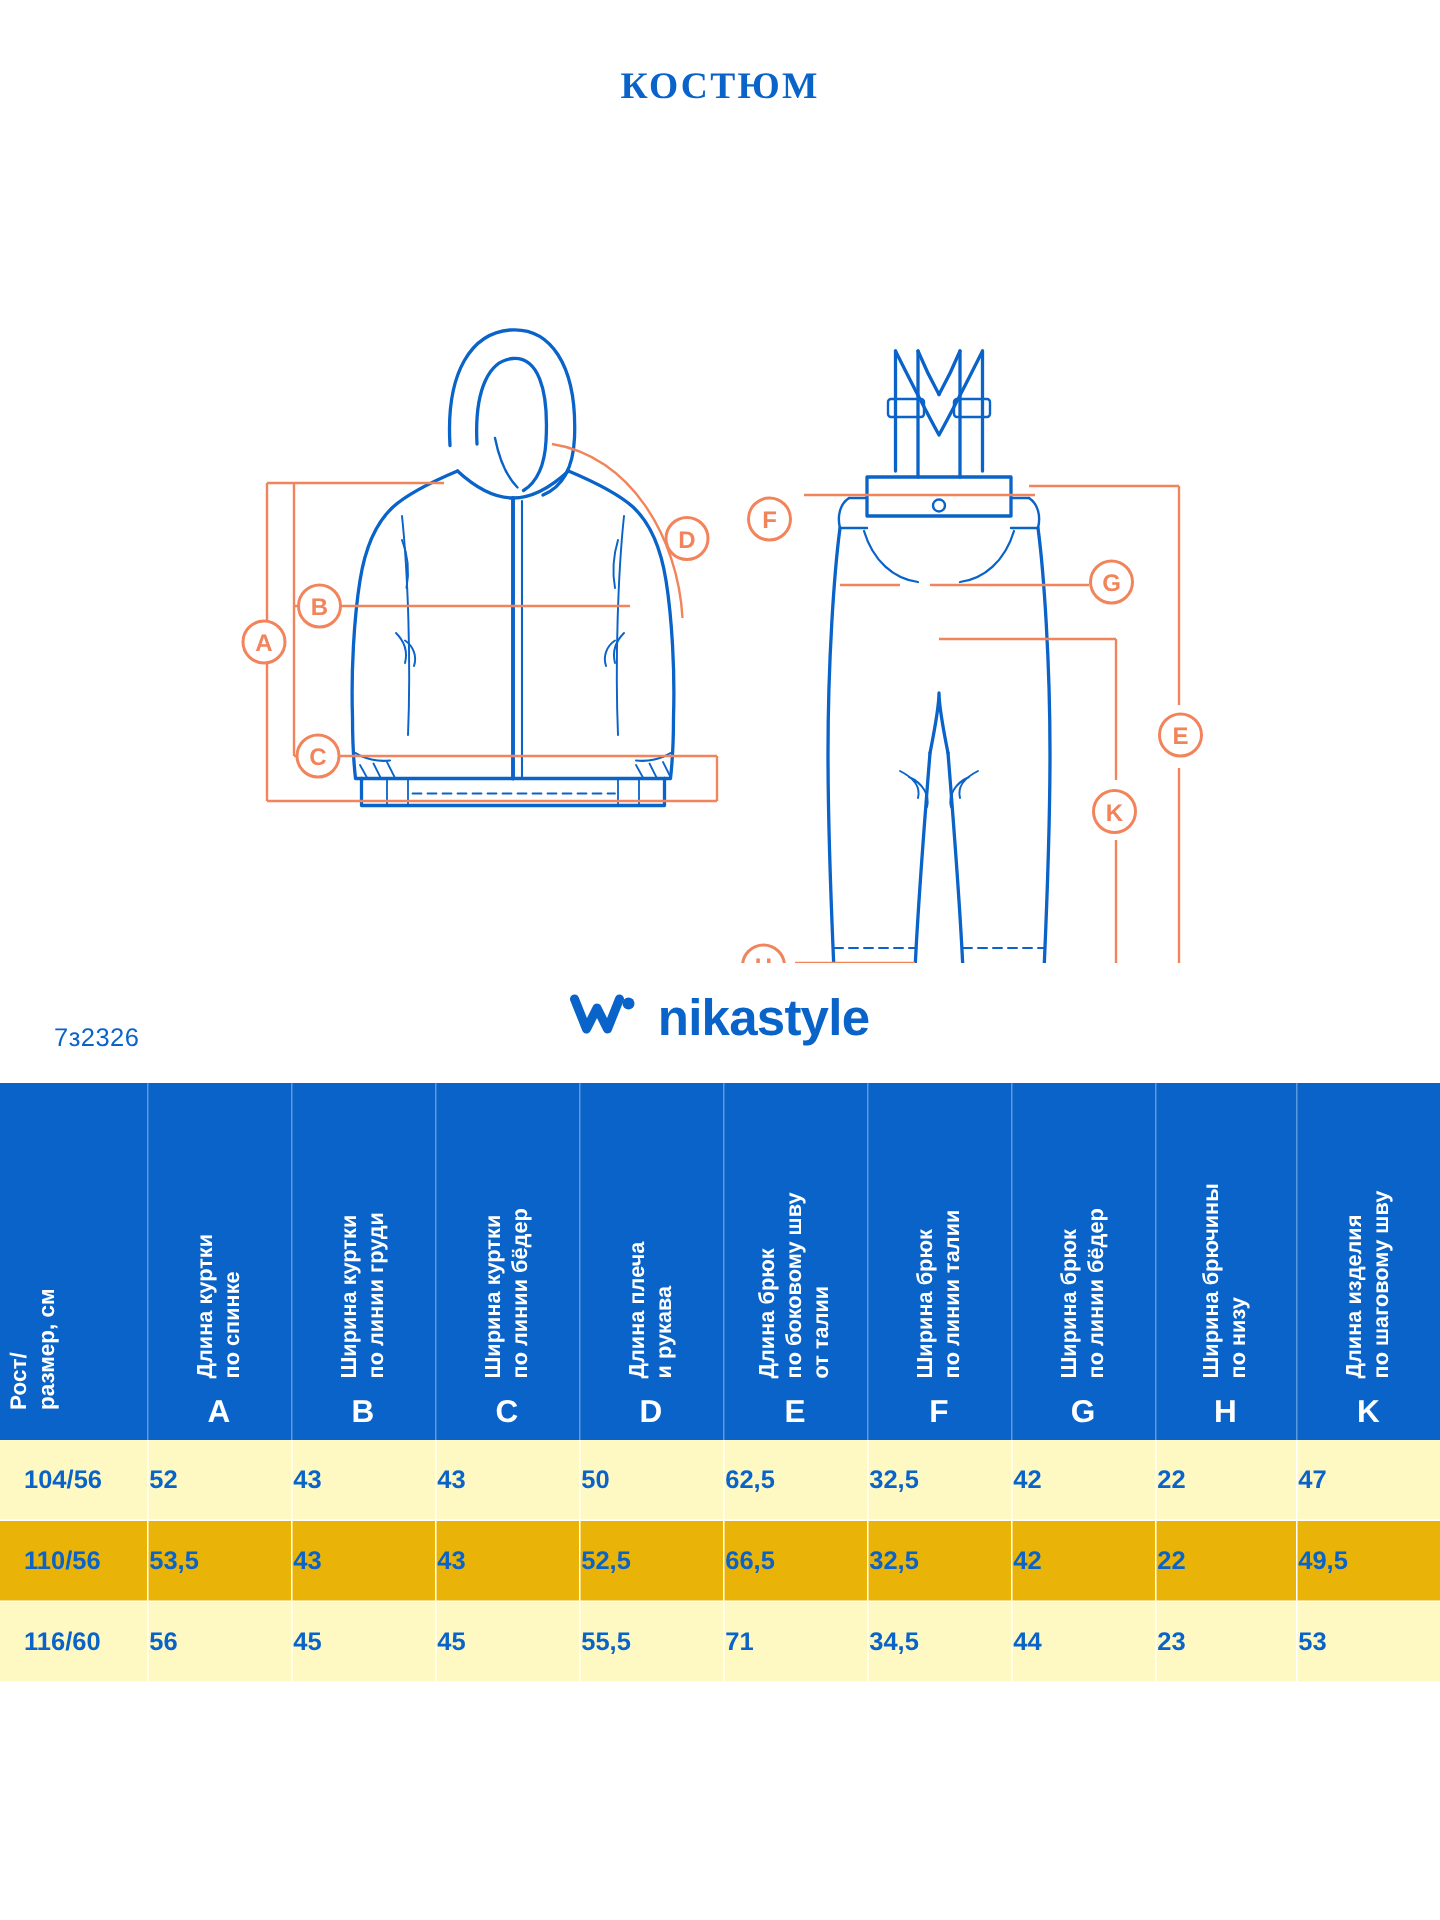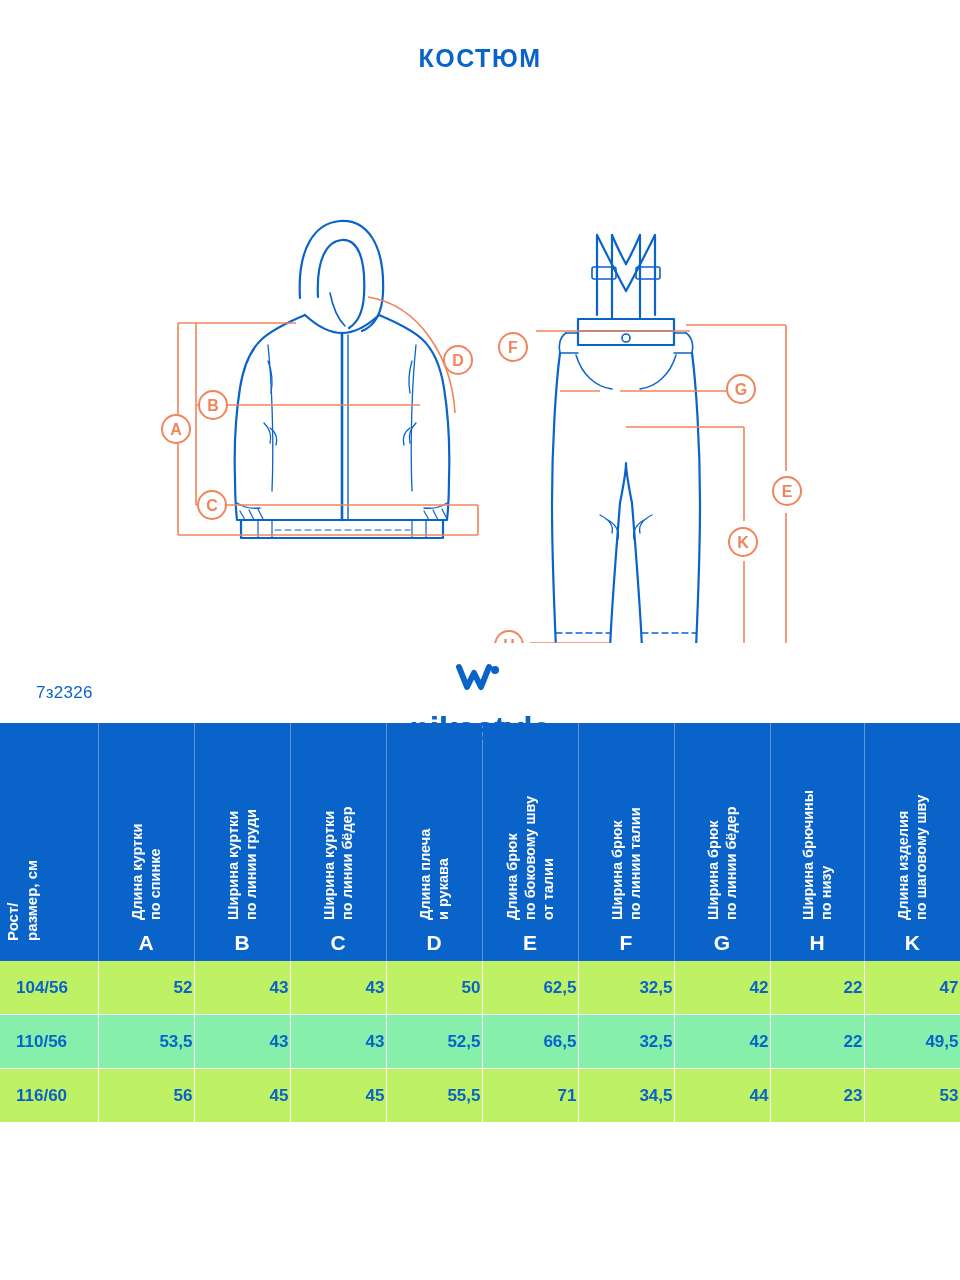--- a/index.html
+++ b/index.html
@@ -18,20 +18,21 @@
 
   
   .title {
     text-align: center;
     font-size: 25px;
     font-weight: bold;
     letter-spacing: 1.5px;
     color: #0a63c9;
     margin-top: 44px;
     text-transform: uppercase;
+    font-family: Liberation Serif, serif;
   }
 
   
   .illustration {
     position: relative;
     width: 960px;
     height: 560px;
     margin-top: 10px;
   }
   .illustration svg {
@@ -51,24 +52,23 @@
     font-weight: normal;
     color: #0a63c9;
     letter-spacing: 0.3px;
   }
   .brand {
     position: absolute;
     left: 0;
     right: 0;
     top: 18px;
     display: flex;
-    align-items: center;
+    align-items: flex-start;
     justify-content: center;
     gap: 10px;
-    flex-direction: column;
   }
   .brand-name {
     font-size: 34px;
     font-weight: bold;
     color: #0a63c9;
     letter-spacing: -0.5px;
   }
 
   
   table.size-table {
@@ -109,30 +109,30 @@
     text-align: left;
     padding-left: 16px;
   }
   .first-head .vert-label {
     margin-left: 4px;
     height: 150px;
     font-size: 15px;
   }
 
   table.size-table td {
-    text-align: right;
+    text-align: left;
     font-size: 17px;
     font-weight: bold;
     color: #0a63c9;
     height: 51px;
     border-bottom: 1px solid #ffffff;
     border-right: 1px solid #ffffff;
   }
-  table.size-table tr.row-odd td { background: #bef264; }
-  table.size-table tr.row-even td { background: #86efac; }
+  table.size-table tr.row-odd td { background: #fef9c3; }
+  table.size-table tr.row-even td { background: #eab308; }
   table.size-table td.first-col {
     text-align: left;
     padding-left: 16px;
     font-size: 17px;
   }
 </style>
 </head>
 <body>
 
 <div class="title">КОСТЮМ</div>

